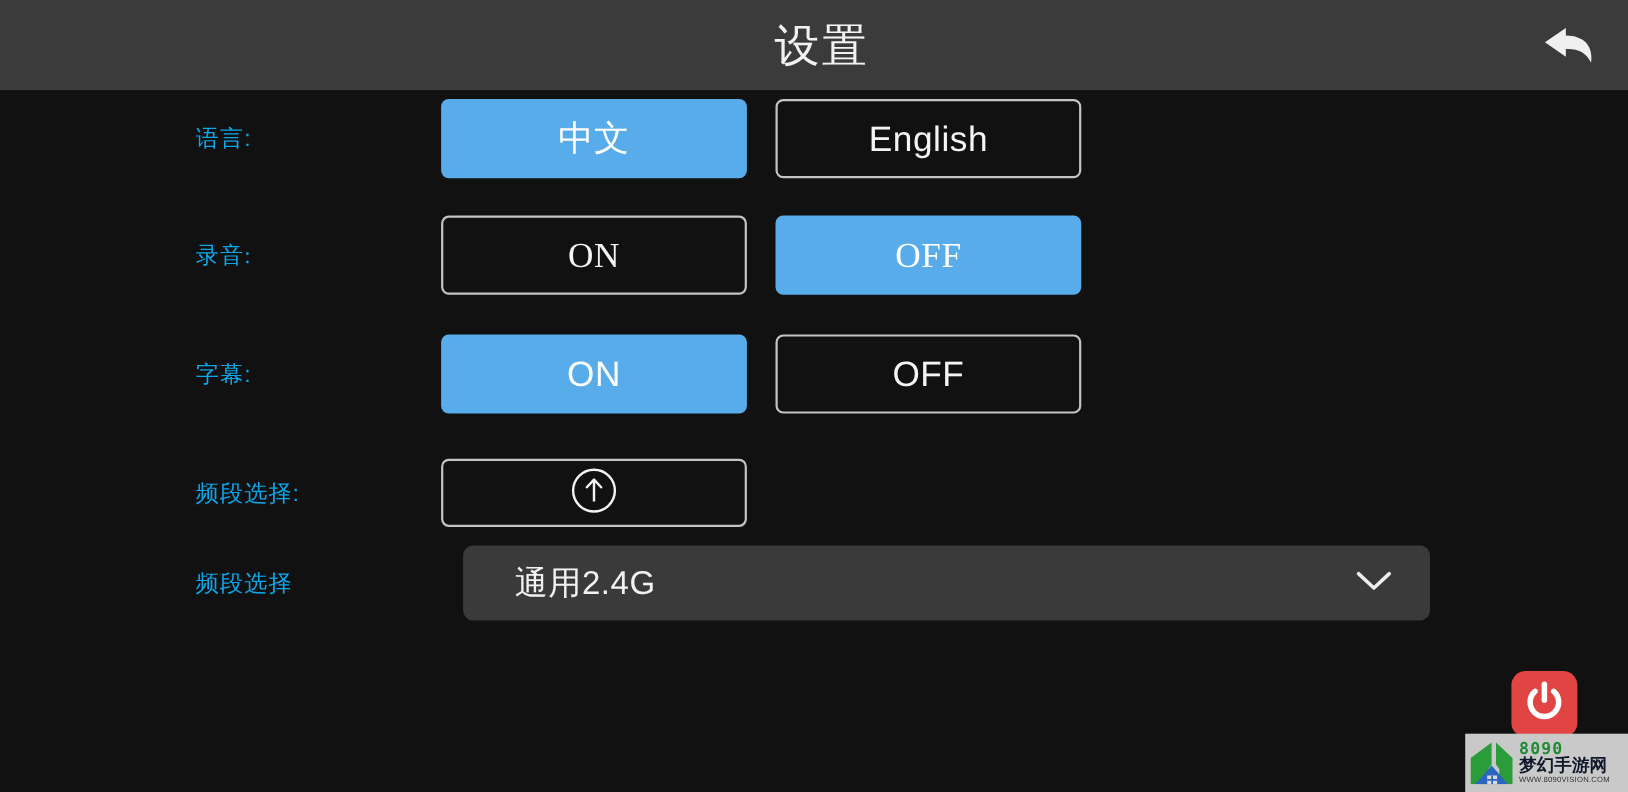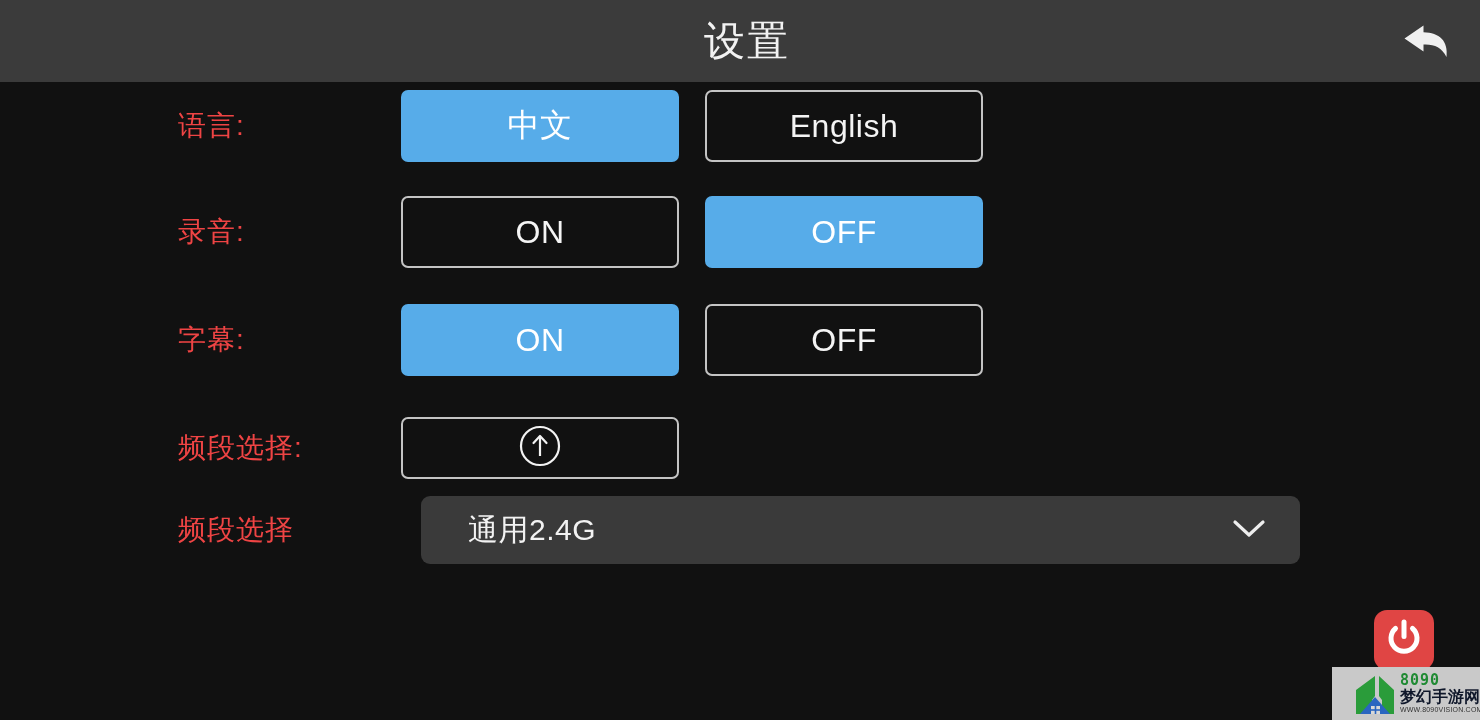--- a/index.html
+++ b/index.html
@@ -28,21 +28,21 @@
     width: 62px; height: 58px;
     display: flex; align-items: center; justify-content: center;
     cursor: pointer;
   }
 
   
   .rows { position: absolute; left: 0; top: 82px; width: 1480px; }
   .row { position: absolute; left: 0; width: 1480px; display: flex; align-items: center; }
   .row-label {
     position: absolute; left: 178px;
-    color: #ef4444; font-size: 28px; font-weight: 400;
+    color: #0ea5e9; font-size: 21px; font-weight: 400;
     white-space: nowrap; letter-spacing: 1px;
   }
 
   .opt-btn {
     position: absolute;
     height: 72px; border-radius: 7px;
     display: flex; align-items: center; justify-content: center;
     font-size: 32px; letter-spacing: 0.5px;
     cursor: pointer; user-select: none;
   }
@@ -83,21 +83,20 @@
     cursor: pointer;
   }
 
   
   .watermark {
     position: absolute; left: 1332px; top: 667px;
     width: 148px; height: 53px;
     background: #c9c9c9;
     display: flex; align-items: center;
     overflow: hidden;
-    padding-left: 19px;
   }
   .wm-house { margin-left: 3px; flex: 0 0 auto; }
   .wm-text { margin-left: 4px; display: flex; flex-direction: column; justify-content: center; }
   .wm-8090 {
     font-family: "DejaVu Sans Mono", monospace;
     color: #1f8a33; font-size: 15px; font-weight: bold; letter-spacing: 1px;
     line-height: 15px;
   }
   .wm-cn {
     color: #0f172a; font-size: 16px; font-weight: bold; line-height: 17px;
@@ -127,21 +126,21 @@
     <div class="row" style="top:8px;height:72px;">
       <div class="row-label">语言:</div>
       <div class="opt-btn opt-b unsel">
         <span>English</span>
       </div>
       <div class="opt-btn opt-a sel">
         <span>中文</span>
       </div>
     </div>
 
-    <div class="row" style="top:114px;height:72px;">
+    <div class="row" style="top:114px;height:72px;font-family:Liberation Serif, serif;">
       <div class="row-label">录音:</div>
       <div class="opt-btn opt-a unsel">
         <span>ON</span>
       </div>
       <div class="opt-btn opt-b sel">
         <span>OFF</span>
       </div>
     </div>
 
     <div class="row" style="top:222px;height:72px;">

